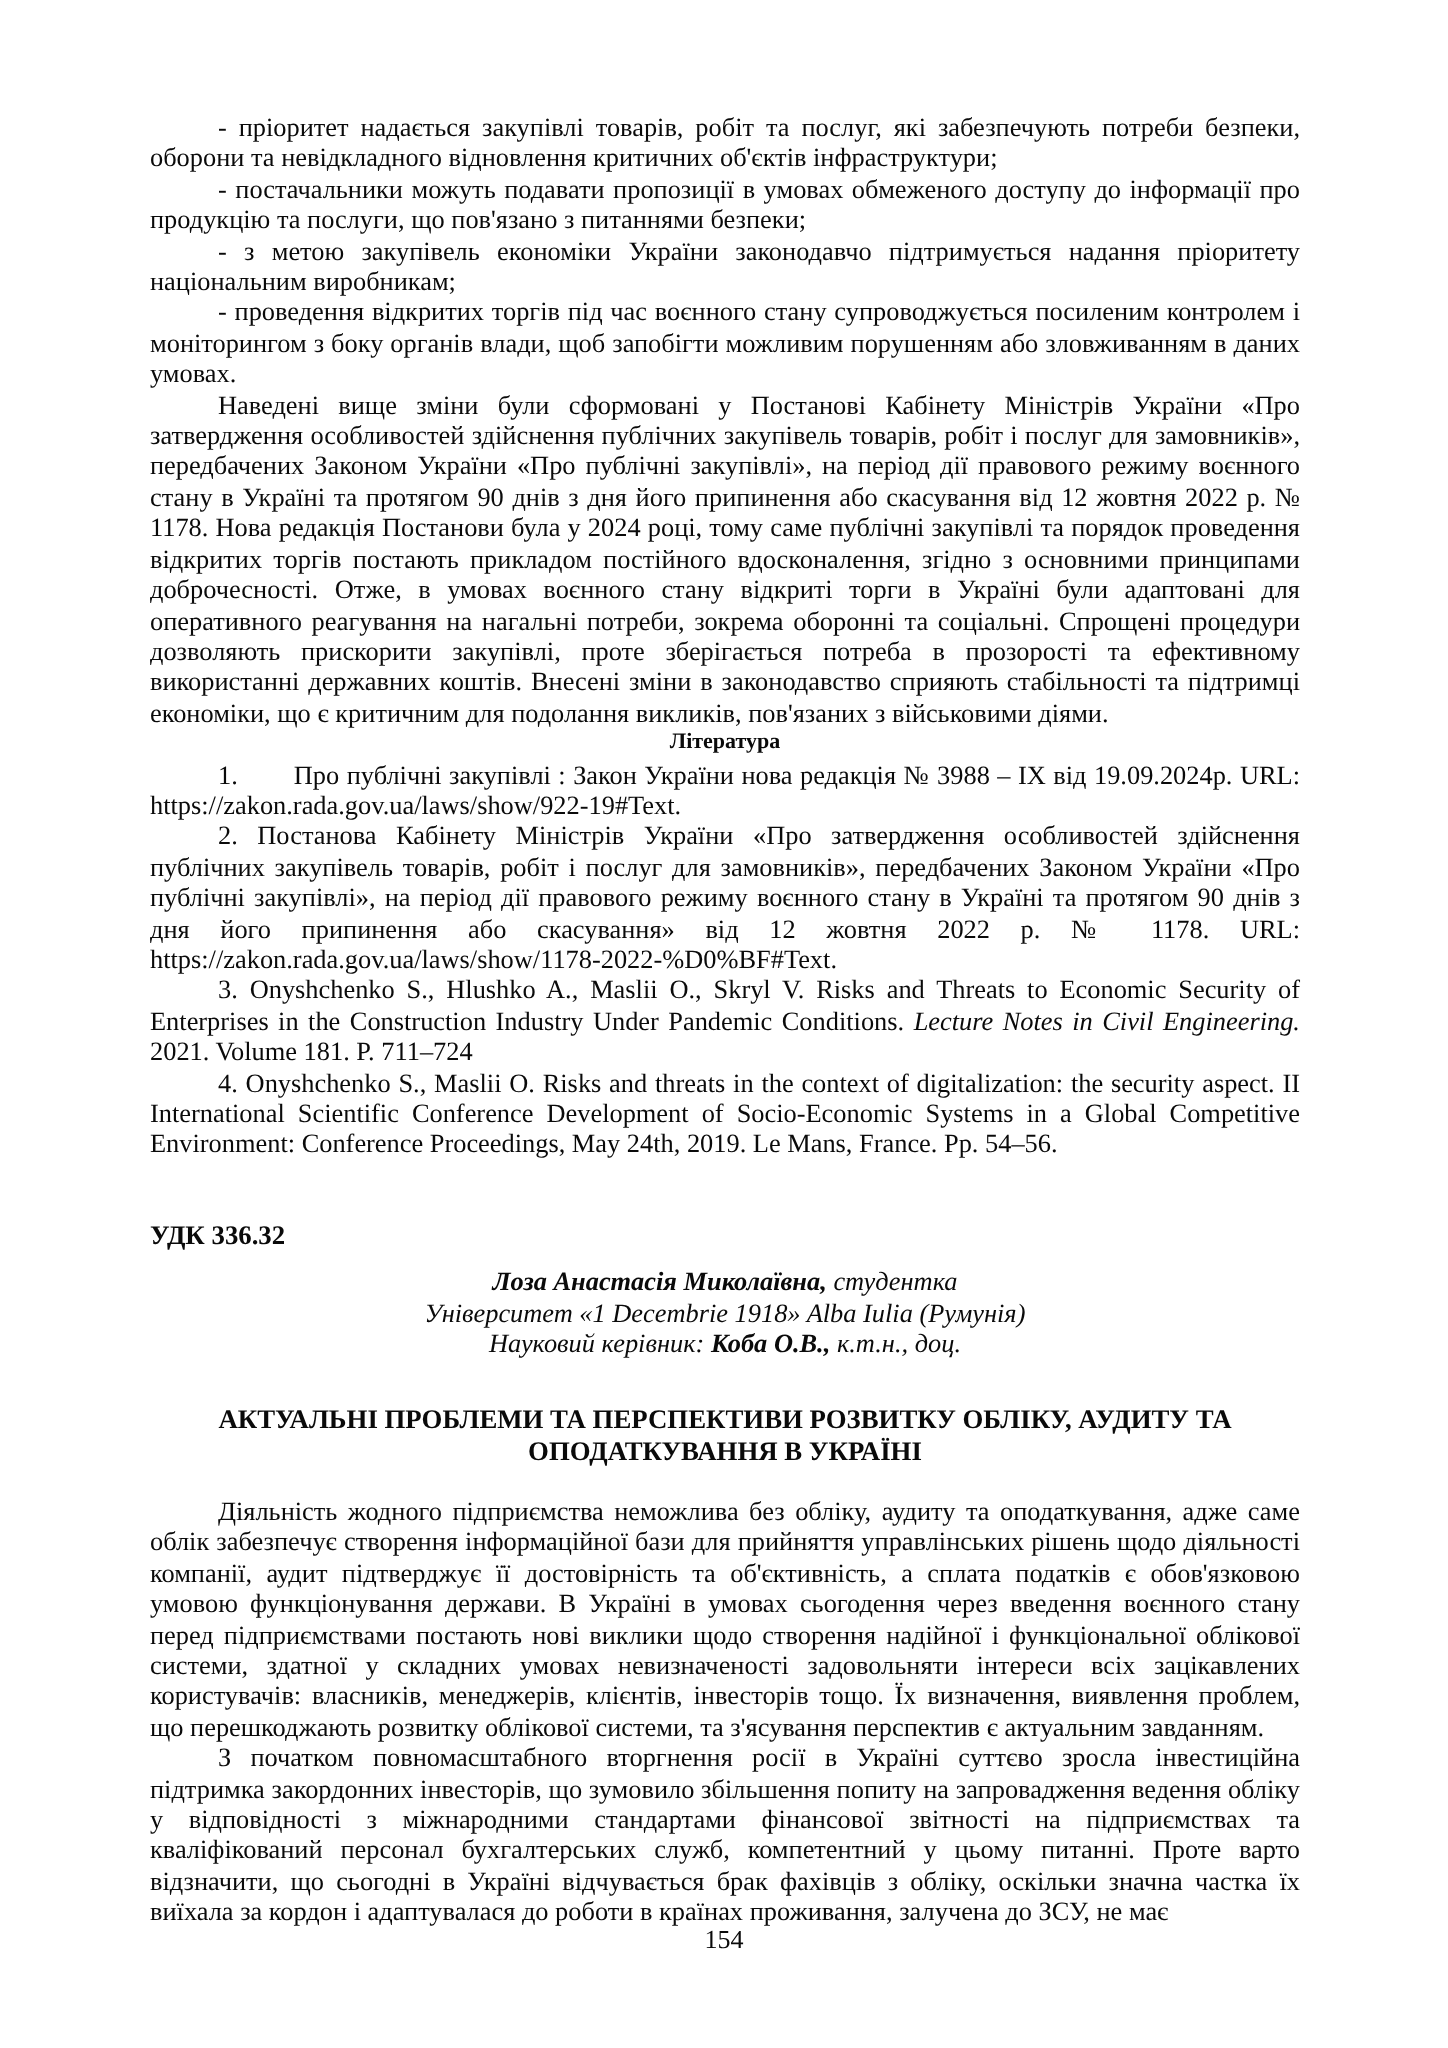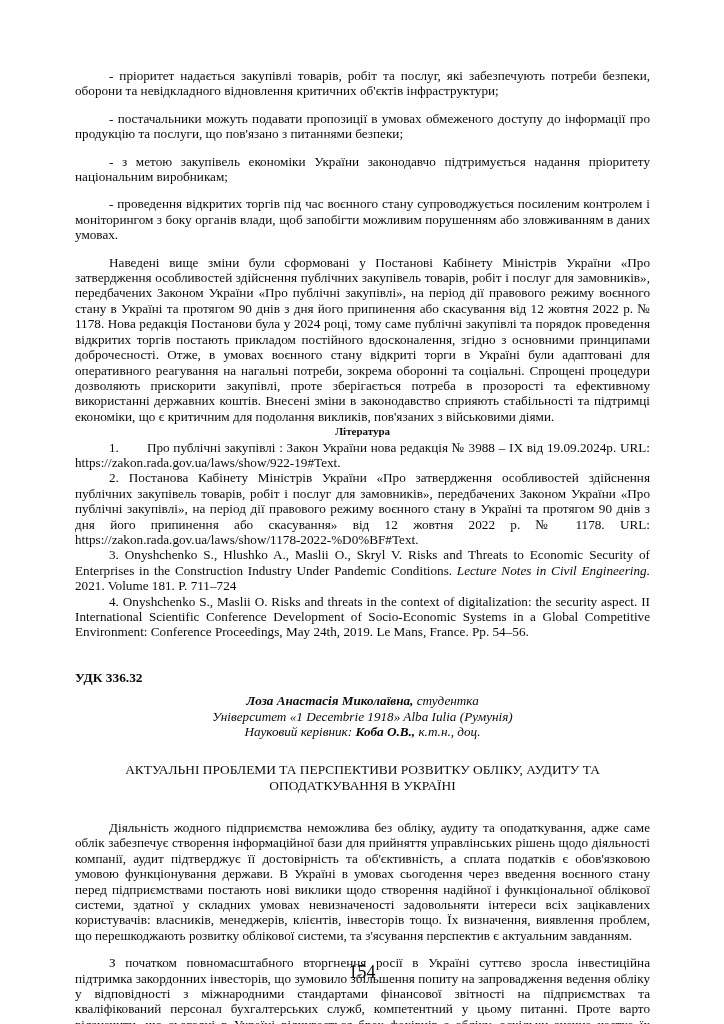--- a/index.html
+++ b/index.html
@@ -28,21 +28,20 @@
   p {
     margin: 0;
     font-size: 13.2px;
     line-height: 15.4px;
     text-align: justify;
     text-justify: inter-word;
     hyphens: none;
   }
   p.indent {
     text-indent: 34px;
-    margin-top: 12px;
   }
   .italic { font-style: italic; }
   .bolditalic { font-weight: bold; font-style: italic; }
 
   .lit-heading {
     font-size: 11px;
     line-height: 15.4px;
     font-weight: bold;
     text-align: center;
     margin: 0;
@@ -70,35 +69,35 @@
   .authors {
     text-align: center;
     font-size: 13.2px;
     line-height: 15.6px;
     margin: 0;
   }
   .authors .line { display: block; }
   .title {
     text-align: center;
     font-size: 13.4px;
-    font-weight: normal;
+    font-weight: bold;
     line-height: 16px;
     margin: 0;
   }
   .gap-sm { height: 8px; }
   .gap-md { height: 14px; }
   .gap-lg { height: 22px; }
   .gap-xl { height: 30px; }
   .pagenum {
     position: absolute;
     left: 0;
     right: 0;
     top: 962px;
     text-align: center;
-    font-size: 18px;
+    font-size: 13px;
   }
 </style>
 </head>
 <body>
 
 <div class="page">
   <div class="content">
 
     <p class="indent">- пріоритет надається закупівлі товарів, робіт та послуг, які забезпечують потреби безпеки, оборони та невідкладного відновлення критичних об'єктів інфраструктури;</p>
     <p class="indent">- постачальники можуть подавати пропозиції в умовах обмеженого доступу до інформації про продукцію та послуги, що пов'язано з питаннями безпеки;</p>

